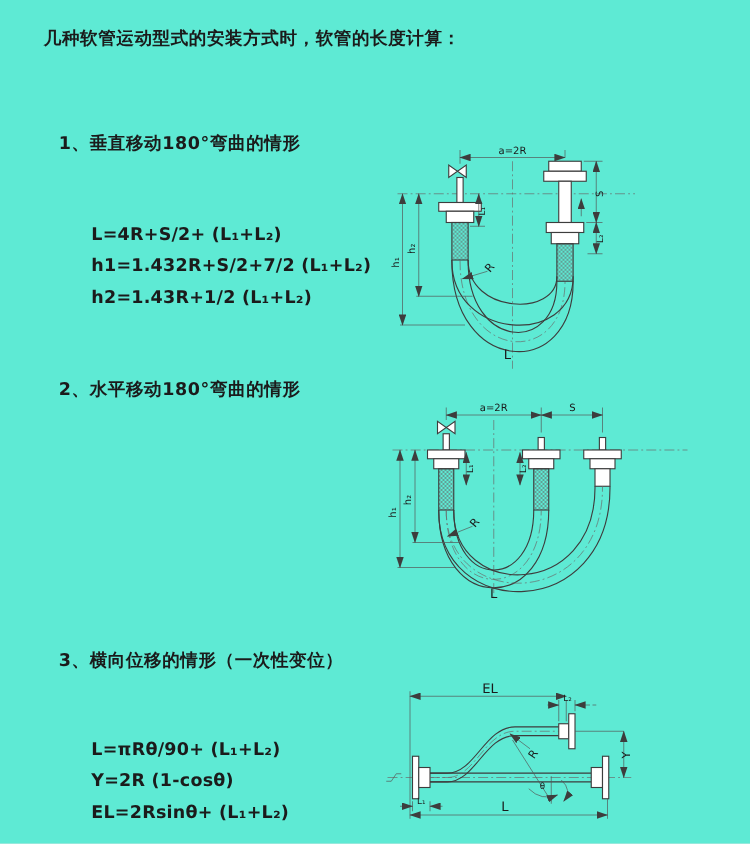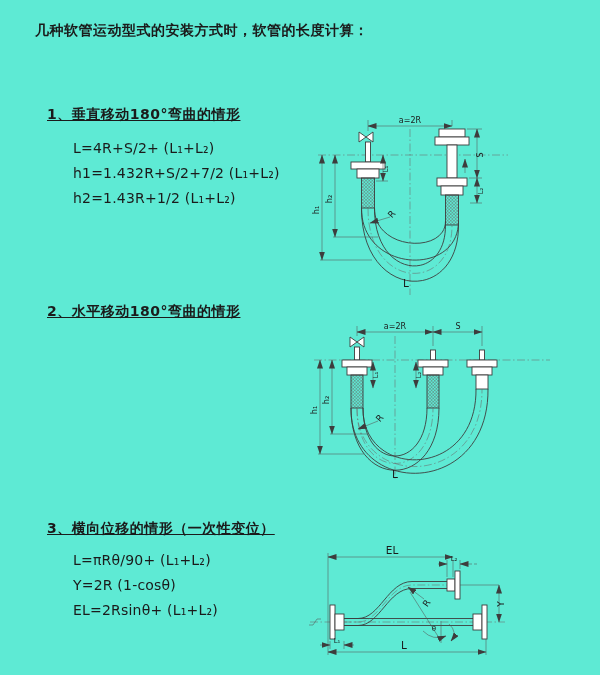--- a/index.html
+++ b/index.html
@@ -7,25 +7,25 @@
   .page{
     position:relative;width:600px;height:675px;background:#5eead4;
     font-family:"DejaVu Sans","Liberation Sans",sans-serif;color:#1b1b1b;
     overflow:hidden;margin:0 auto;
   }
   .doc-title{
     position:absolute;left:35px;top:22px;font-size:14px;font-weight:700;
     letter-spacing:.5px;white-space:nowrap;
   }
   .sec-heading{
-    position:absolute;font-size:14px;font-weight:700;letter-spacing:.5px;white-space:nowrap;text-decoration:underline;
+    position:absolute;font-size:14px;font-weight:700;letter-spacing:.5px;white-space:nowrap;
   }
   .formulas{
-    position:absolute;font-size:14px;font-weight:400;line-height:25px;
-    letter-spacing:.2px;white-space:nowrap;
+    position:absolute;font-size:14px;font-weight:700;line-height:25px;
+    letter-spacing:.2px;white-space:nowrap;margin-top:40px;
   }
   .diag{position:absolute;margin-top:37px;}
   svg{display:block;}
   svg text{fill:#1b1b1b;font-family:"DejaVu Sans","Liberation Sans",sans-serif;}
   .ln{stroke:#3d3d3d;stroke-width:.9;fill:none;}
   .lnf{stroke:#3d3d3d;stroke-width:.9;fill:#ffffff;}
   .tn{stroke:#555555;stroke-width:.55;fill:none;}
   .cl{stroke:#6b6b6b;stroke-width:.55;fill:none;stroke-dasharray:8 2.5 1.5 2.5;}
   .hf{stroke:#3d3d3d;stroke-width:.9;}
   .t7{font-size:7px;}

